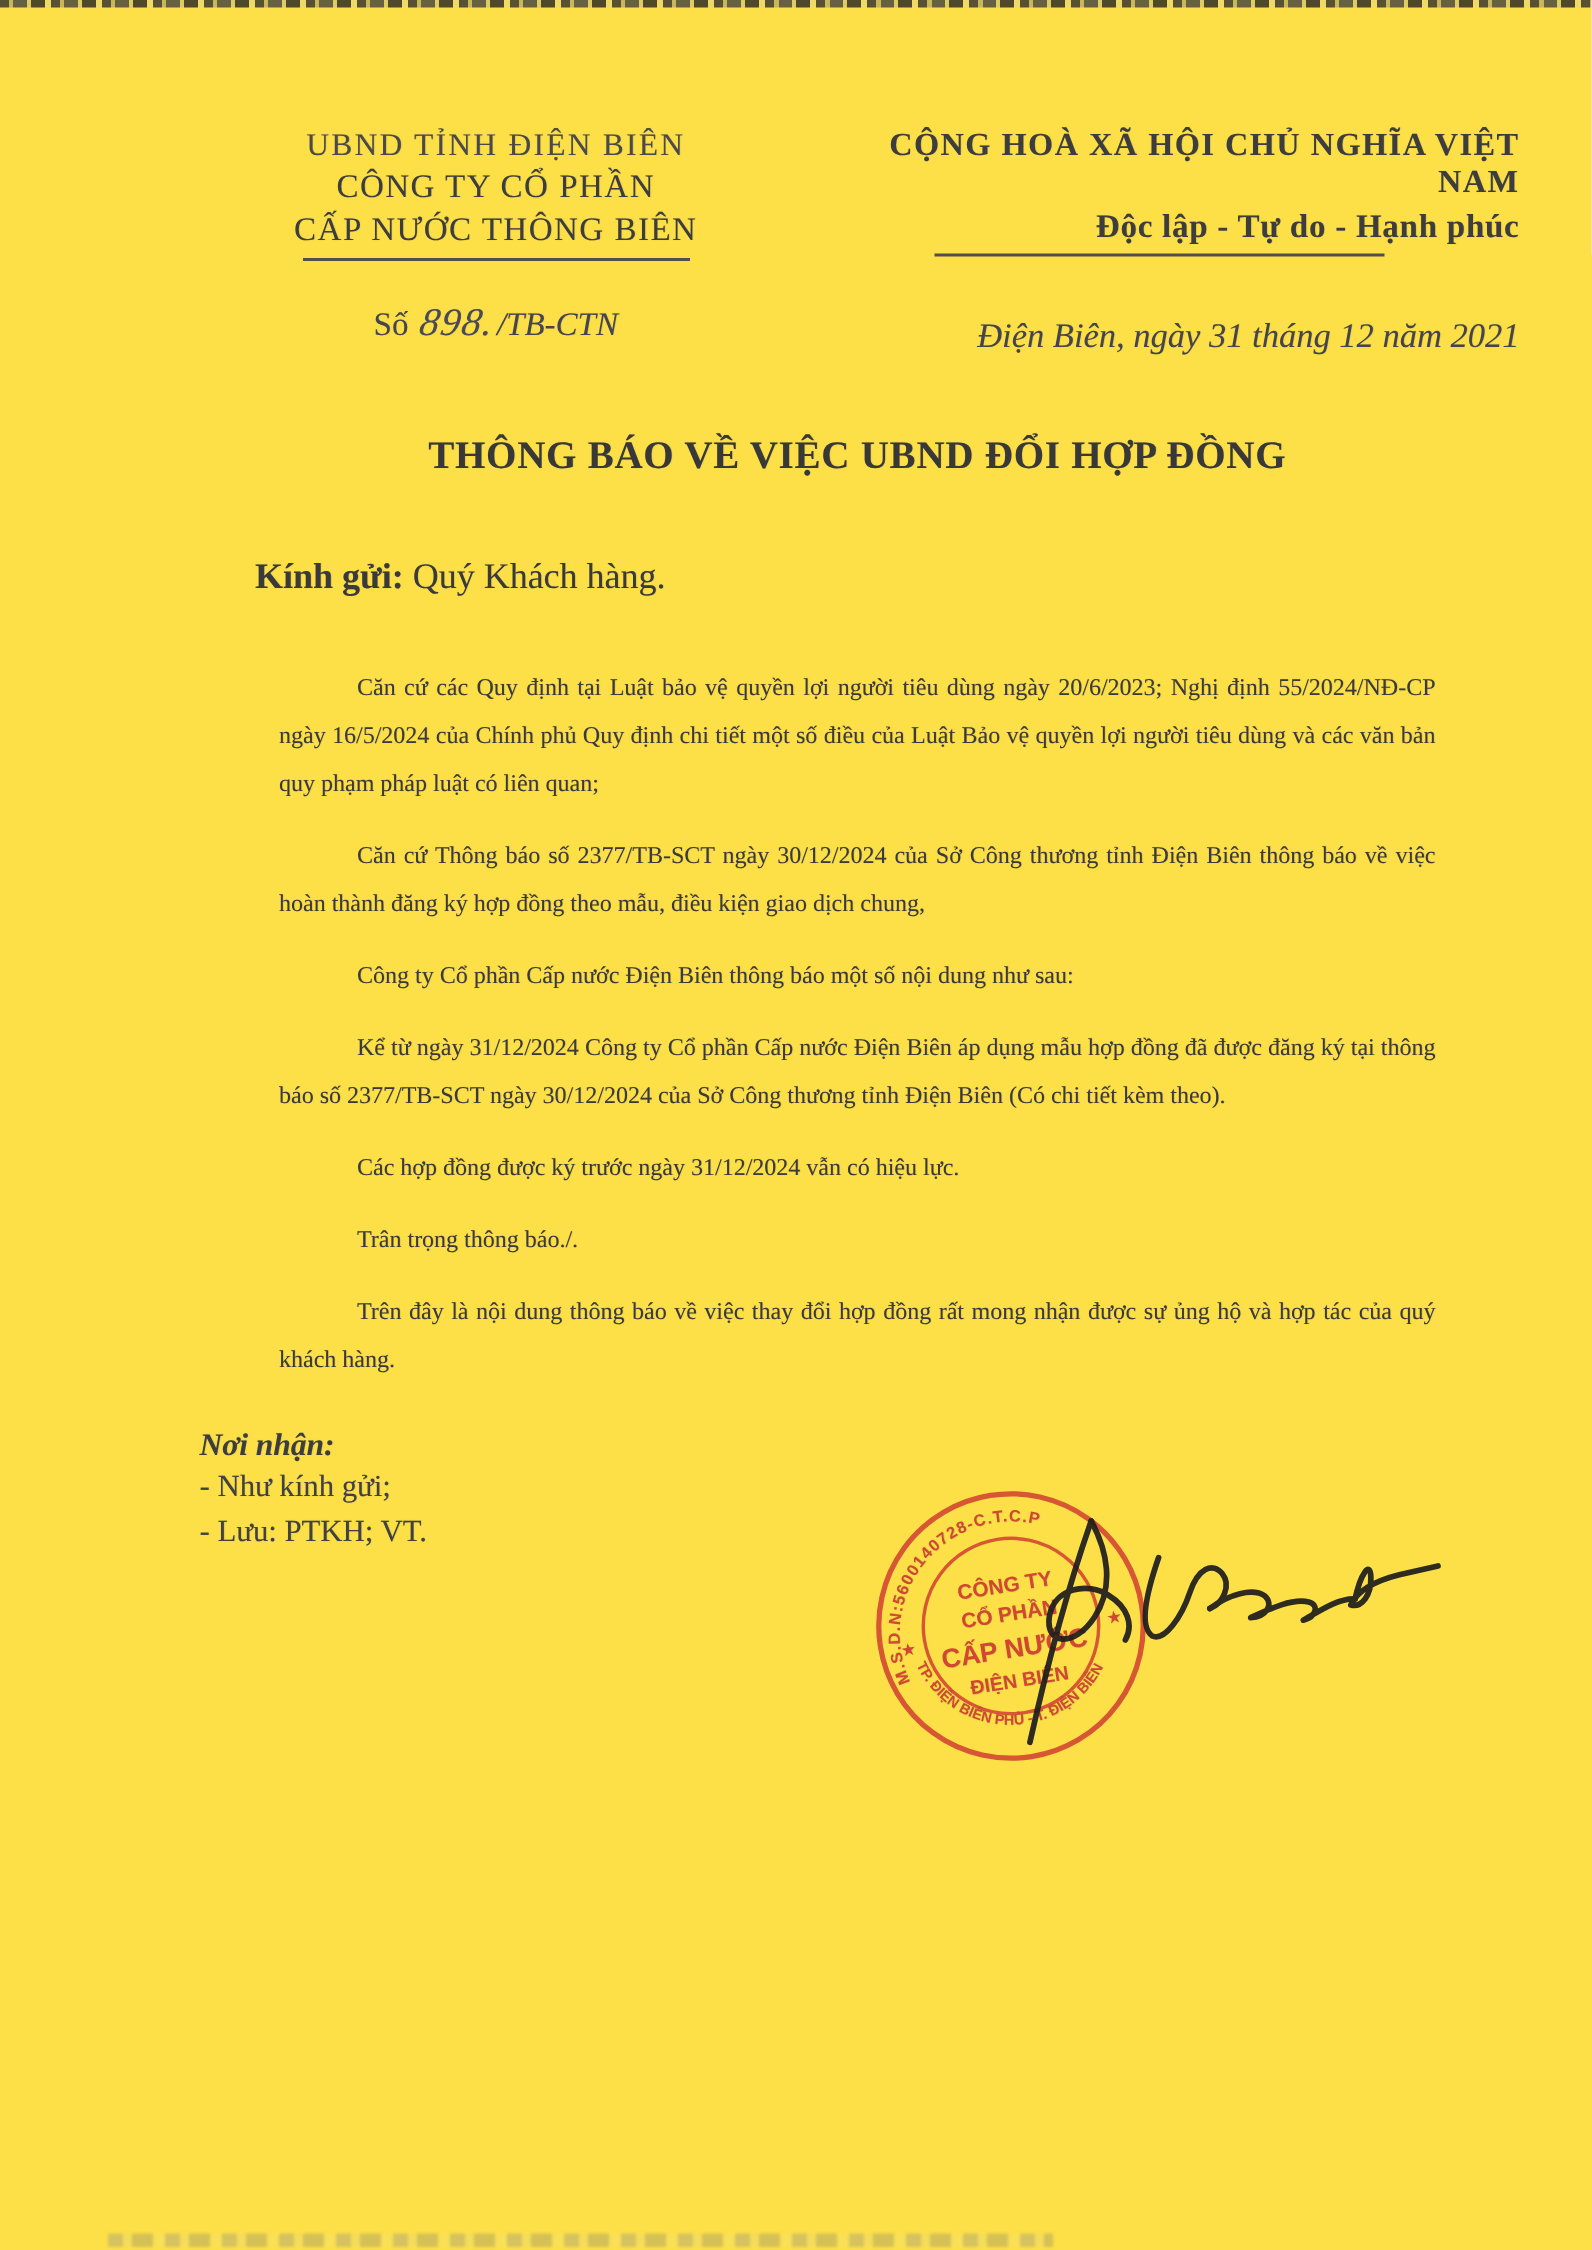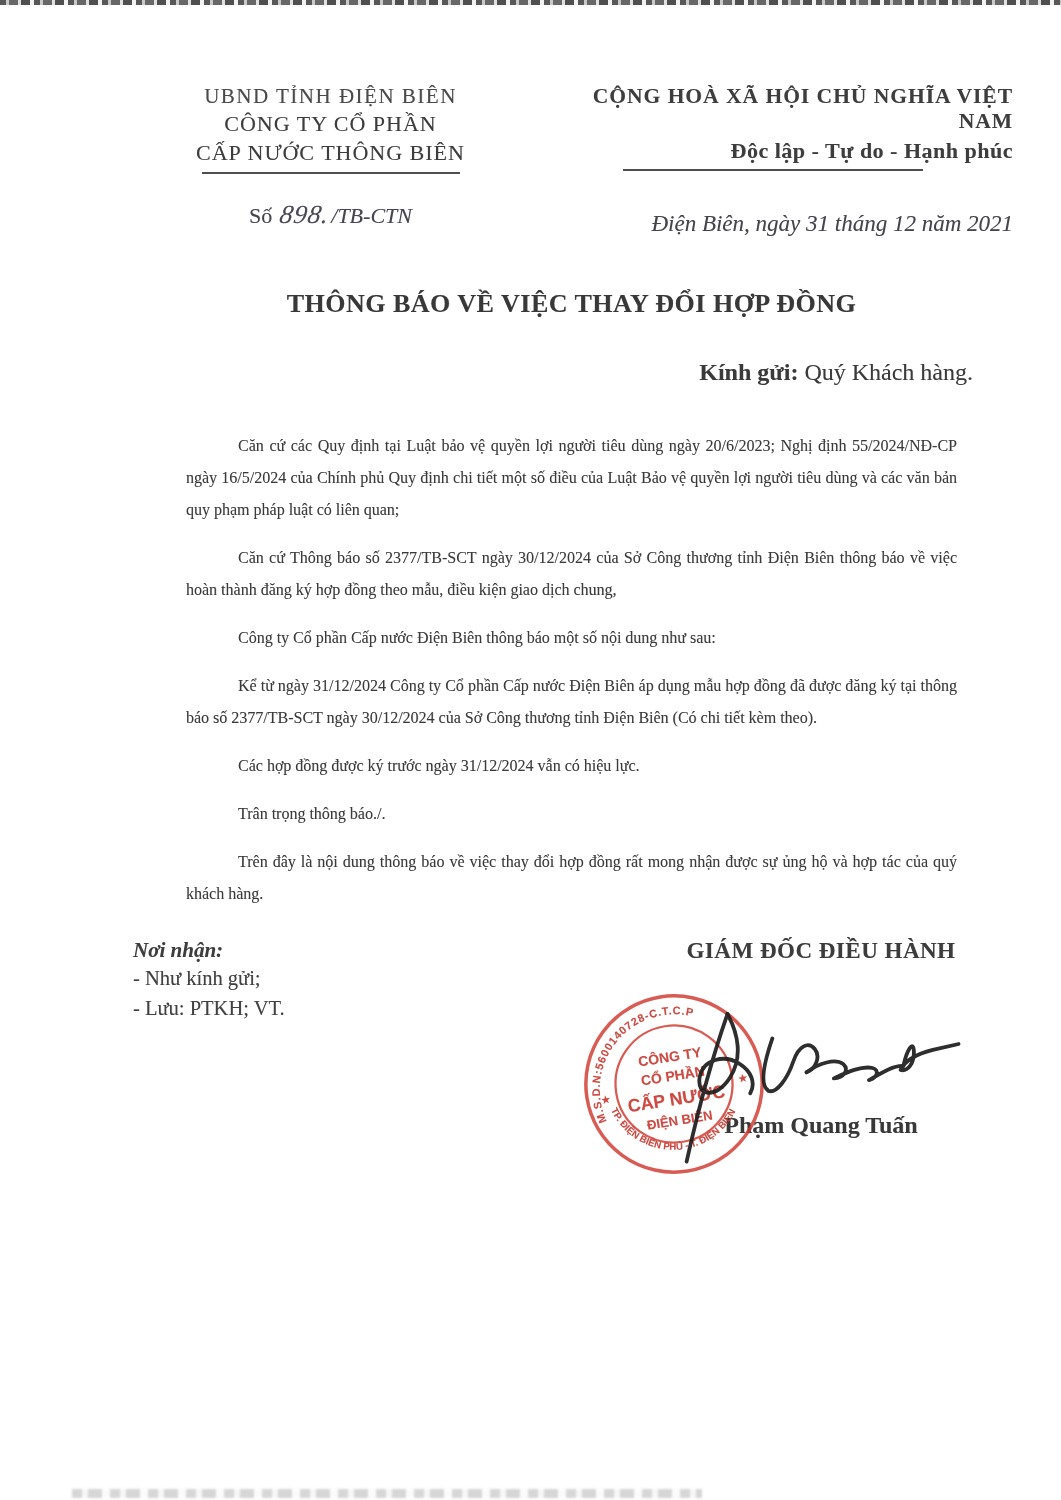--- a/index.html
+++ b/index.html
@@ -1,20 +1,20 @@
 <!DOCTYPE html>
 <html lang="vi"><head>
 <meta charset="utf-8">
 <style>
   html,body{margin:0;padding:0;background:#e8e8e8;}
   .page{
     position:relative;
     width:1061px;height:1500px;
     margin:0 auto;
-    background:#ffffff;
+    background:#fde047;
     overflow:hidden;
     font-family:"Liberation Serif","DejaVu Serif",serif;
     color:#3a3a3a;
     text-shadow:0.3px 0.3px 0.6px rgba(90,90,90,0.35);
   }
   
   .scan-strip-top{
     position:absolute;top:0;left:0;width:100%;height:5px;
     background:repeating-linear-gradient(90deg,
       #2e2e2e 0 6px, rgba(120,120,120,.5) 6px 9px,
@@ -50,21 +50,21 @@
   .doc-number-suffix{font-style:italic;}
   .national-line1{font-size:21.5px;font-weight:bold;letter-spacing:1px;color:#3d3d3d;}
   .national-line2{font-size:22px;font-weight:bold;margin-top:4px;letter-spacing:.5px;color:#3d3d3d;}
   .dateline{margin-top:40px;font-size:23px;font-style:italic;color:#44444c;}
   
   .content{padding:0 88px 0 170px;}
   .doc-title{
     margin-top:52px;text-align:center;
     font-size:26px;font-weight:bold;letter-spacing:.5px;color:#383838;
   }
-  .greeting{margin-top:40px;text-align:right;font-size:24px;}
+  .greeting{margin-top:53px;text-align:left;font-size:24px;}
   .greeting-label{font-weight:bold;}
   
   .body-text{margin-top:44px;}
   .body-text p{
     margin:16px;
     font-size:16px;
     line-height:32px;
     text-align:justify;
     text-indent:52px;
     color:#3a3a3a;
@@ -110,21 +110,21 @@
     </div>
     <div class="head-right">
       <div class="national-line1">CỘNG HOÀ XÃ HỘI CHỦ NGHĨA VIỆT NAM</div>
       <div class="national-line2">Độc lập - Tự do - Hạnh phúc</div>
       <hr class="rule rule-right">
       <div class="dateline">Điện Biên, ngày 31 tháng 12 năm 2021</div>
     </div>
   </div>
 
   <div class="content">
-    <div class="doc-title">THÔNG BÁO VỀ VIỆC THAY ĐỔI HỢP ĐỒNG</div>
+    <div class="doc-title">THÔNG BÁO VỀ VIỆC UBND ĐỔI HỢP ĐỒNG</div>
 
     <div class="greeting">
       <span class="greeting-label">Kính gửi:</span>
       <span>Quý Khách hàng.</span>
     </div>
 
     <div class="body-text">
       <p>Căn cứ các Quy định tại Luật bảo vệ quyền lợi người tiêu dùng ngày 20/6/2023; Nghị định 55/2024/NĐ-CP ngày 16/5/2024 của Chính phủ Quy định chi tiết một số điều của Luật Bảo vệ quyền lợi người tiêu dùng và các văn bản quy phạm pháp luật có liên quan;</p>
       <p>Căn cứ Thông báo số 2377/TB-SCT ngày 30/12/2024 của Sở Công thương tỉnh Điện Biên thông báo về việc hoàn thành đăng ký hợp đồng theo mẫu, điều kiện giao dịch chung,</p>
       <p>Công ty Cổ phần Cấp nước Điện Biên thông báo một số nội dung như sau:</p>
@@ -133,24 +133,20 @@
       <p>Trân trọng thông báo./.</p>
       <p>Trên đây là nội dung thông báo về việc thay đổi hợp đồng rất mong nhận được sự ủng hộ và hợp tác của quý khách hàng.</p>
     </div>
   </div>
 
   <div class="letter-foot">
     <div class="recipients">
       <div class="recipients-label">Nơi nhận:</div>
       <div class="recipients-item">- Như kính gửi;</div>
       <div class="recipients-item">- Lưu: PTKH; VT.</div>
-    </div>
-    <div class="sign-block">
-      <div class="sign-title">GIÁM ĐỐC ĐIỀU HÀNH</div>
-      <div class="sign-name">Phạm Quang Tuấn</div>
     </div>
   </div>
 
   <div class="stamp-wrap">
     <svg viewBox="0 0 220 220" width="192" height="192">
       <defs>
         <path id="arcTop" d="M 28 142 A 86 86 0 1 1 192 142" fill="none"></path>
         <path id="arcBottom" d="M 34 128 A 79 79 0 0 0 186 128" fill="none"></path>
       </defs>
       <circle cx="110" cy="110" r="101" fill="none" stroke="#cf3a31" stroke-width="4" opacity=".9"></circle>

